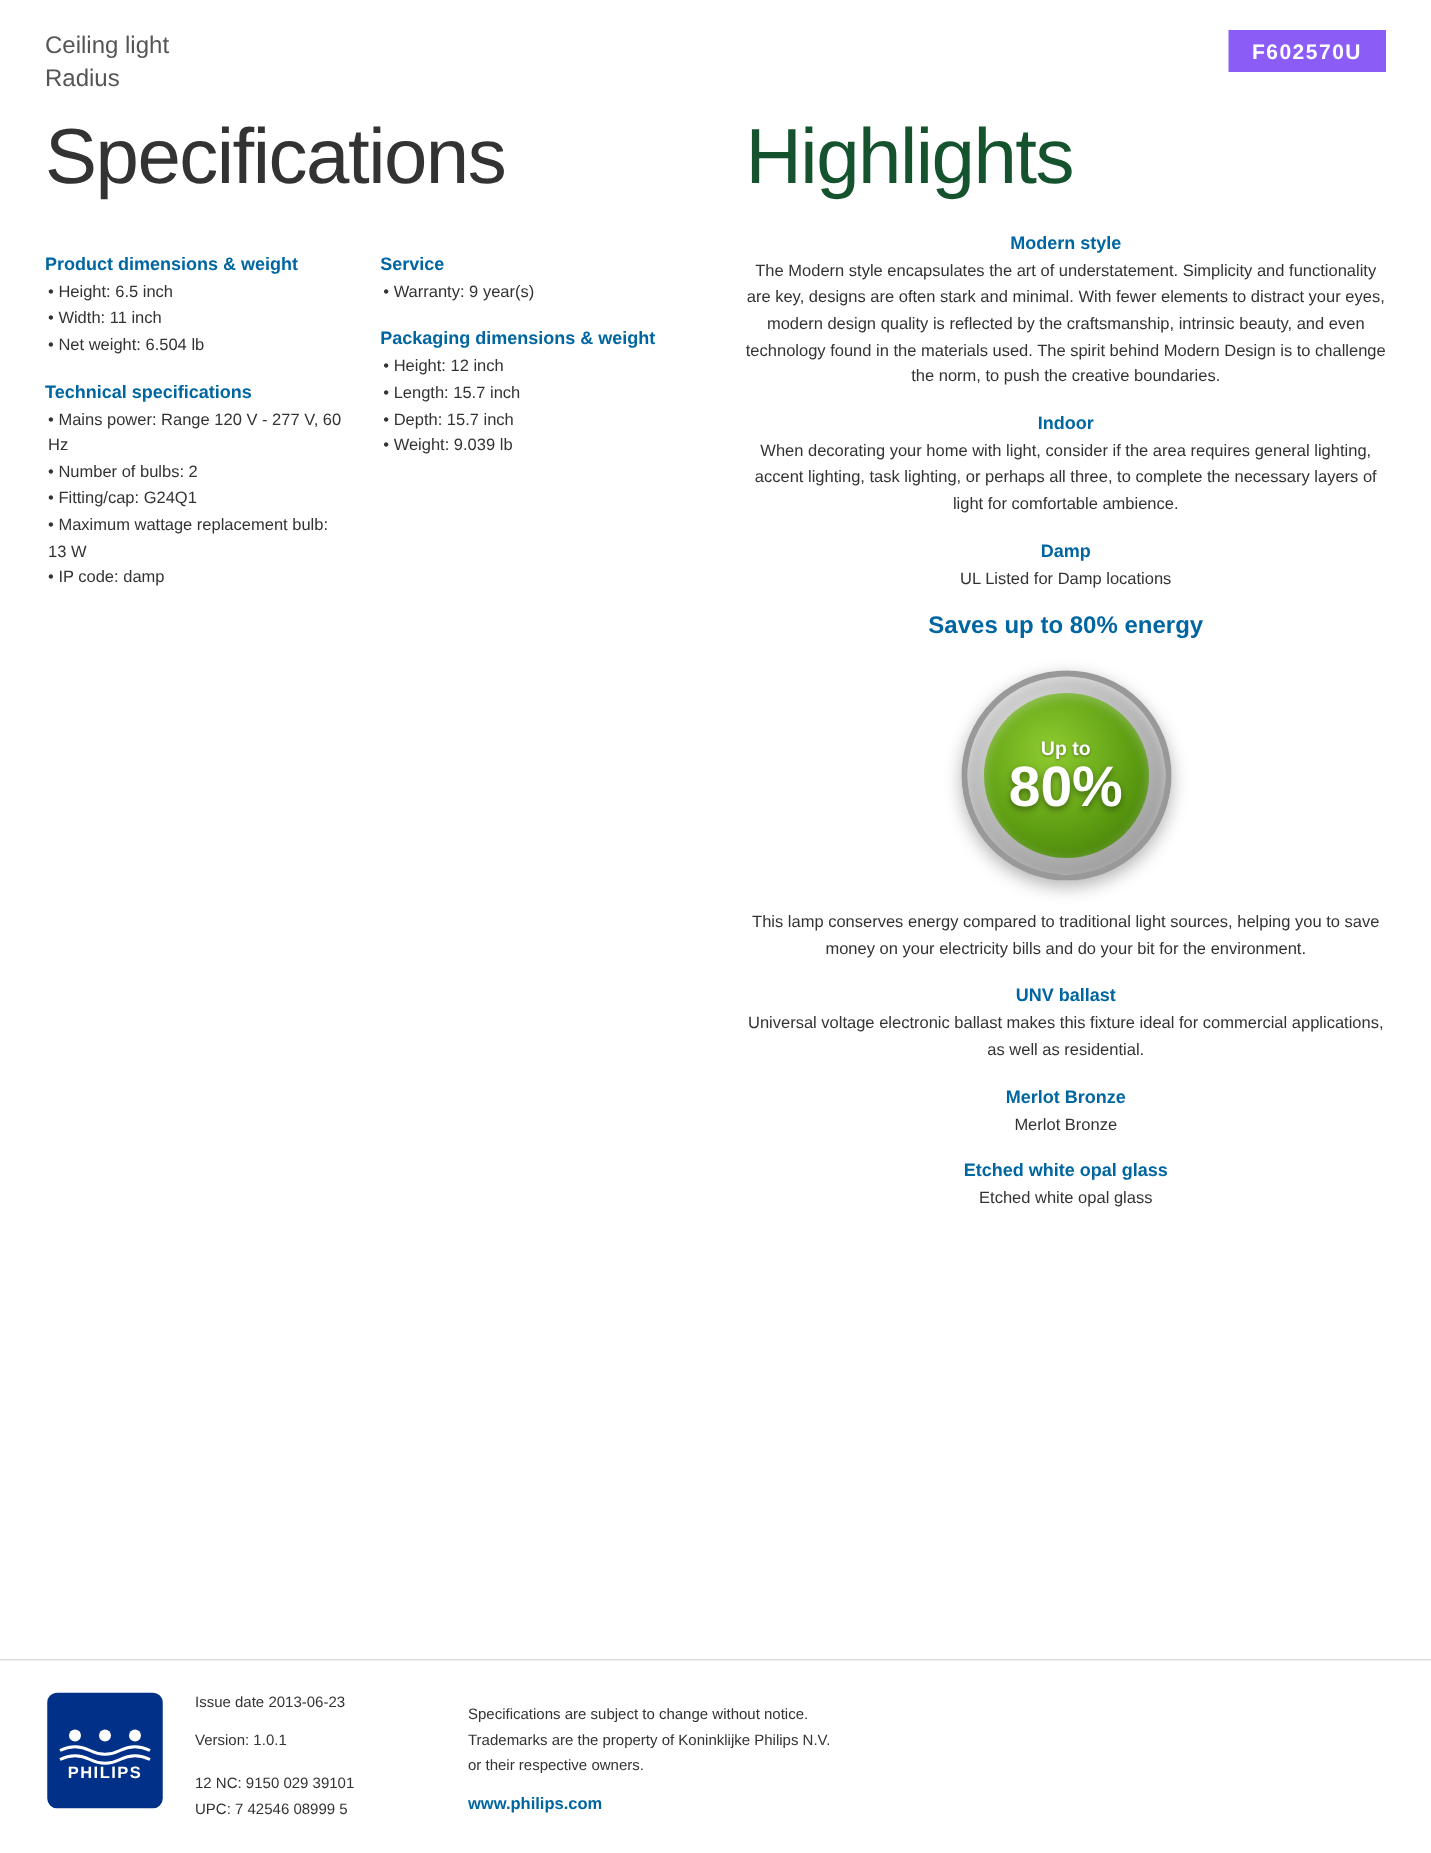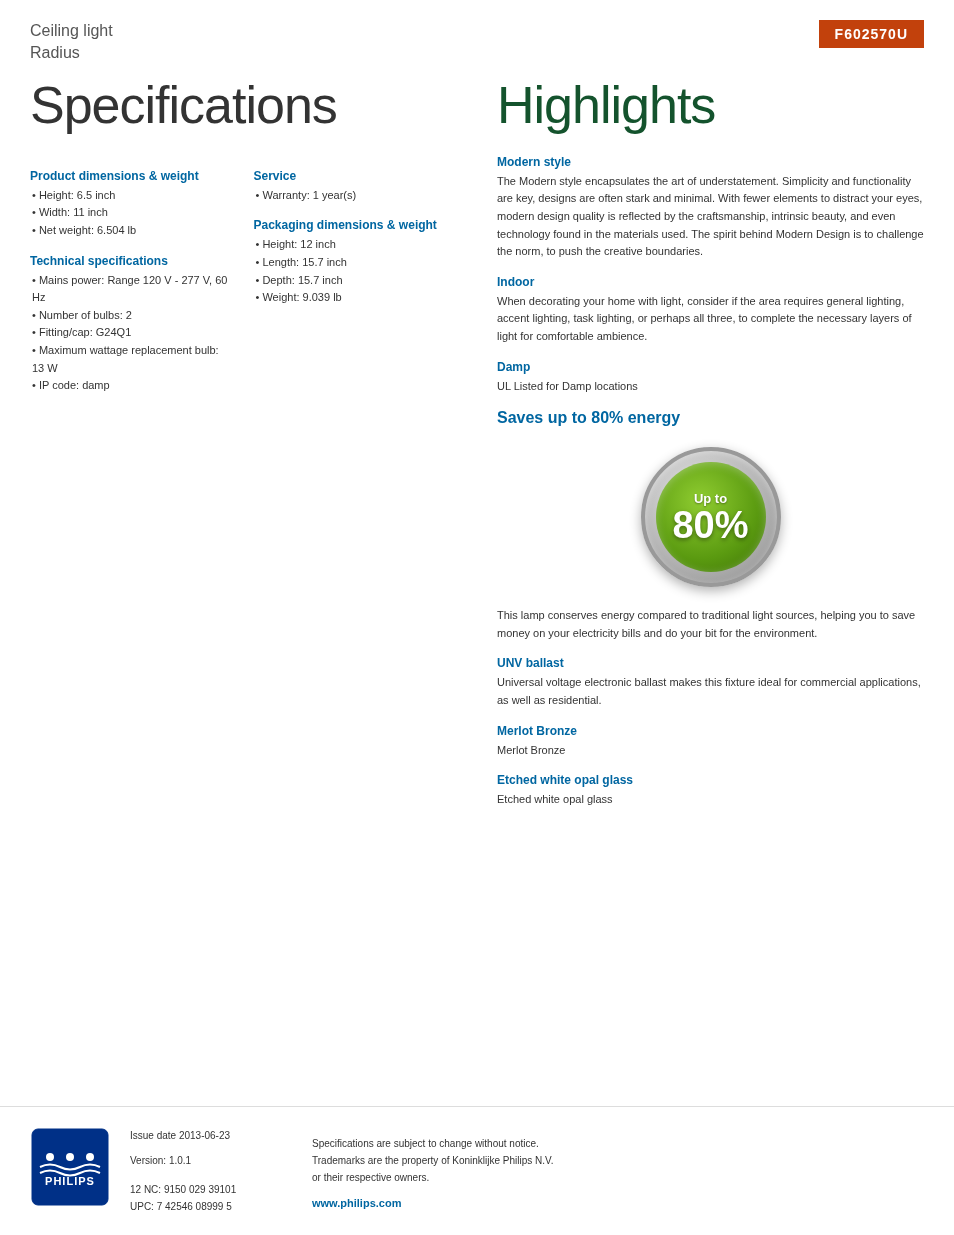--- a/index.html
+++ b/index.html
@@ -28,21 +28,21 @@
       padding: 20px 30px 0 30px;
     }
 
     .product-category {
       font-size: 16px;
       color: #555;
       line-height: 1.4;
     }
 
     .product-code-box {
-      background: #c2410c;
+      background: #8b5cf6;
       color: #fff;
       font-size: 14px;
       font-weight: bold;
       padding: 6px 16px;
       letter-spacing: 1px;
     }
 
     
     .main-content {
       display: flex;
@@ -93,20 +93,21 @@
       padding-left: 2px;
     }
 
     .section-item::before {
       content: "• ";
     }
 
     
     .highlight-section {
       margin-bottom: 14px;
+      text-align: center;
     }
 
     .highlight-heading {
       color: #0066a1;
       font-size: 12px;
       font-weight: bold;
       margin-bottom: 4px;
     }
 
     .highlight-text {
@@ -266,21 +267,21 @@
             <div class="section-item">Maximum wattage replacement bulb: 13 W</div>
             <div class="section-item">IP code: damp</div>
           </div>
 
         </div>
 
         <div class="specs-col">
 
           <div>
             <div class="section-heading">Service</div>
-            <div class="section-item">Warranty: 1 year(s)</div>
+            <div class="section-item">Warranty: 9 year(s)</div>
           </div>
 
           <div>
             <div class="section-heading">Packaging dimensions &amp; weight</div>
             <div class="section-item">Height: 12 inch</div>
             <div class="section-item">Length: 15.7 inch</div>
             <div class="section-item">Depth: 15.7 inch</div>
             <div class="section-item">Weight: 9.039 lb</div>
           </div>
 

